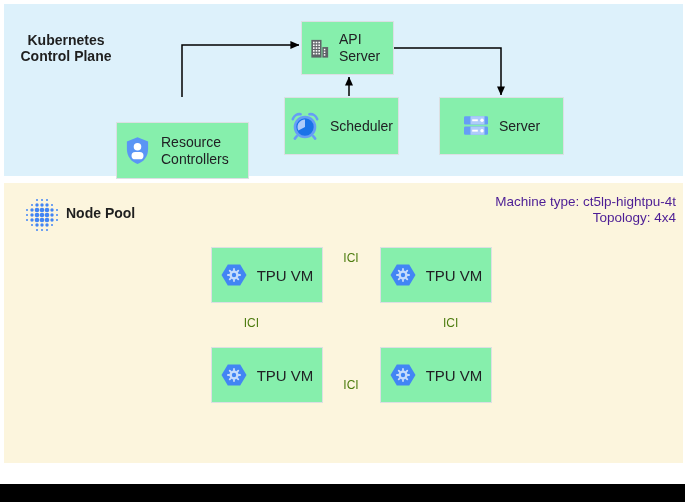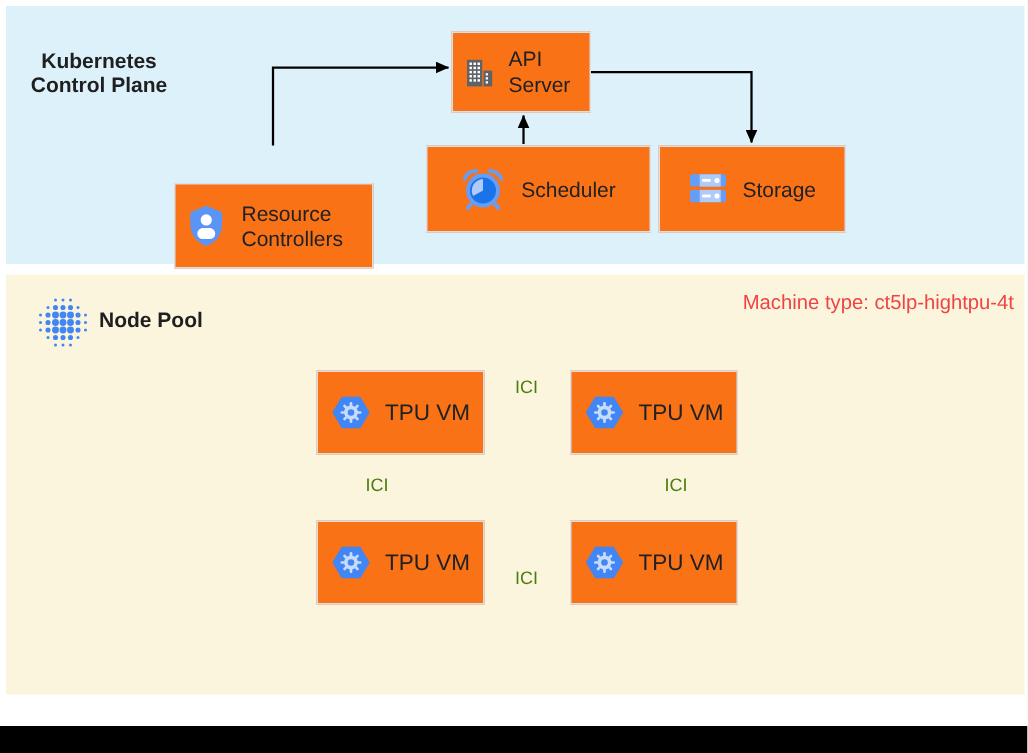--- a/index.html
+++ b/index.html
@@ -6,29 +6,29 @@
   body{
     width:685px;height:502px;position:relative;background:#ffffff;
     font-family:"Liberation Sans", sans-serif;color:#202124;overflow:hidden;
   }
   .panel{position:absolute;box-sizing:border-box;}
   #control-plane-panel{left:4px;top:4px;width:679px;height:172px;background:#ddf1fb;}
   #node-pool-panel{left:4px;top:183px;width:679px;height:280px;background:#fcf5dd;}
   .panel-title{position:absolute;font-size:14px;line-height:16px;color:#1f1f1f;}
   #cp-title{left:16px;top:32px;width:100px;text-align:center;font-weight:bold;}
   #np-title{left:66px;top:205px;font-weight:bold;}
-  #np-meta{position:absolute;right:9px;top:194px;text-align:right;font-size:13.5px;line-height:16px;color:#ef4444;}
+  #np-meta{position:absolute;right:9px;top:194px;text-align:right;font-size:13.5px;line-height:16px;color:#4c1d95;}
   .box{
-    position:absolute;background:#f97316;border:1px solid #dcdfe3;box-sizing:border-box;
+    position:absolute;background:#86efac;border:1px solid #dcdfe3;box-sizing:border-box;
     display:flex;align-items:center;justify-content:center;gap:10px;
     font-size:14px;line-height:17px;color:#202124;
   }
   #box-api-server{left:301px;top:21px;width:93px;height:54px;gap:8px;}
   #box-resource-controllers{left:116px;top:97px;width:133px;height:57px;margin-top:25px;}
-  #box-scheduler{left:284px;top:97px;width:150px;height:58px;}
+  #box-scheduler{left:284px;top:97px;width:115px;height:58px;}
   #box-storage{left:439px;top:97px;width:125px;height:58px;}
   .tpu-box{width:112px;height:56px;font-size:15px;align-items:center;}
   #tpu-0{left:211px;top:247px;}
   #tpu-1{left:380px;top:247px;}
   #tpu-2{left:211px;top:347px;}
   #tpu-3{left:380px;top:347px;}
   .ici-label{position:absolute;font-size:12px;color:#4d7c0f;width:30px;text-align:center;}
   #ici-top{left:336px;top:251px;}
   #ici-bottom{left:336px;top:378px;}
   #ici-left{left:233px;top:316px;text-align:right;width:26px;}
@@ -150,21 +150,21 @@
         <circle cx="19" cy="5.3" r="1.7" fill="#ffffff"></circle>
       </g>
       <g>
         <rect x="1" y="11.6" width="24" height="8.2" rx="1.2" fill="#669df6"></rect>
         <rect x="7.5" y="11.6" width="14" height="8.2" fill="#aecbfa"></rect>
         <rect x="9.2" y="14.7" width="5.6" height="1.9" fill="#ffffff"></rect>
         <circle cx="19" cy="15.7" r="1.7" fill="#ffffff"></circle>
       </g>
     </svg>
   </span>
-  <span>Storage</span>
+  <span>Server</span>
 </div>
 
 <div class="panel" id="node-pool-panel"></div>
 
 <svg id="np-icon" width="36" height="36" viewBox="0 0 36 36">
     <circle cx="13" cy="3" r="1" fill="#4285f4"></circle>
     <circle cx="18" cy="3" r="1" fill="#4285f4"></circle>
     <circle cx="23" cy="3" r="1" fill="#4285f4"></circle>
     <circle cx="8" cy="8" r="1" fill="#4285f4"></circle>
     <circle cx="13" cy="8" r="1.7" fill="#4285f4"></circle>
@@ -198,20 +198,21 @@
     <circle cx="23" cy="28" r="1.7" fill="#4285f4"></circle>
     <circle cx="28" cy="28" r="1" fill="#4285f4"></circle>
     <circle cx="13" cy="33" r="1" fill="#4285f4"></circle>
     <circle cx="18" cy="33" r="1" fill="#4285f4"></circle>
     <circle cx="23" cy="33" r="1" fill="#4285f4"></circle>
   </svg>
 <div class="panel-title" id="np-title">Node Pool</div>
 
 <div id="np-meta">
   <div>Machine type: ct5lp-hightpu-4t</div>
+  <div>Topology: 4x4</div>
 </div>
 
 <div class="box tpu-box" id="tpu-0">
   <span>
       <svg width="26" height="24" viewBox="0 0 26 24">
         <use href="#gke-def"></use>
       </svg>
     </span>
   <span>TPU VM</span>
 </div>

